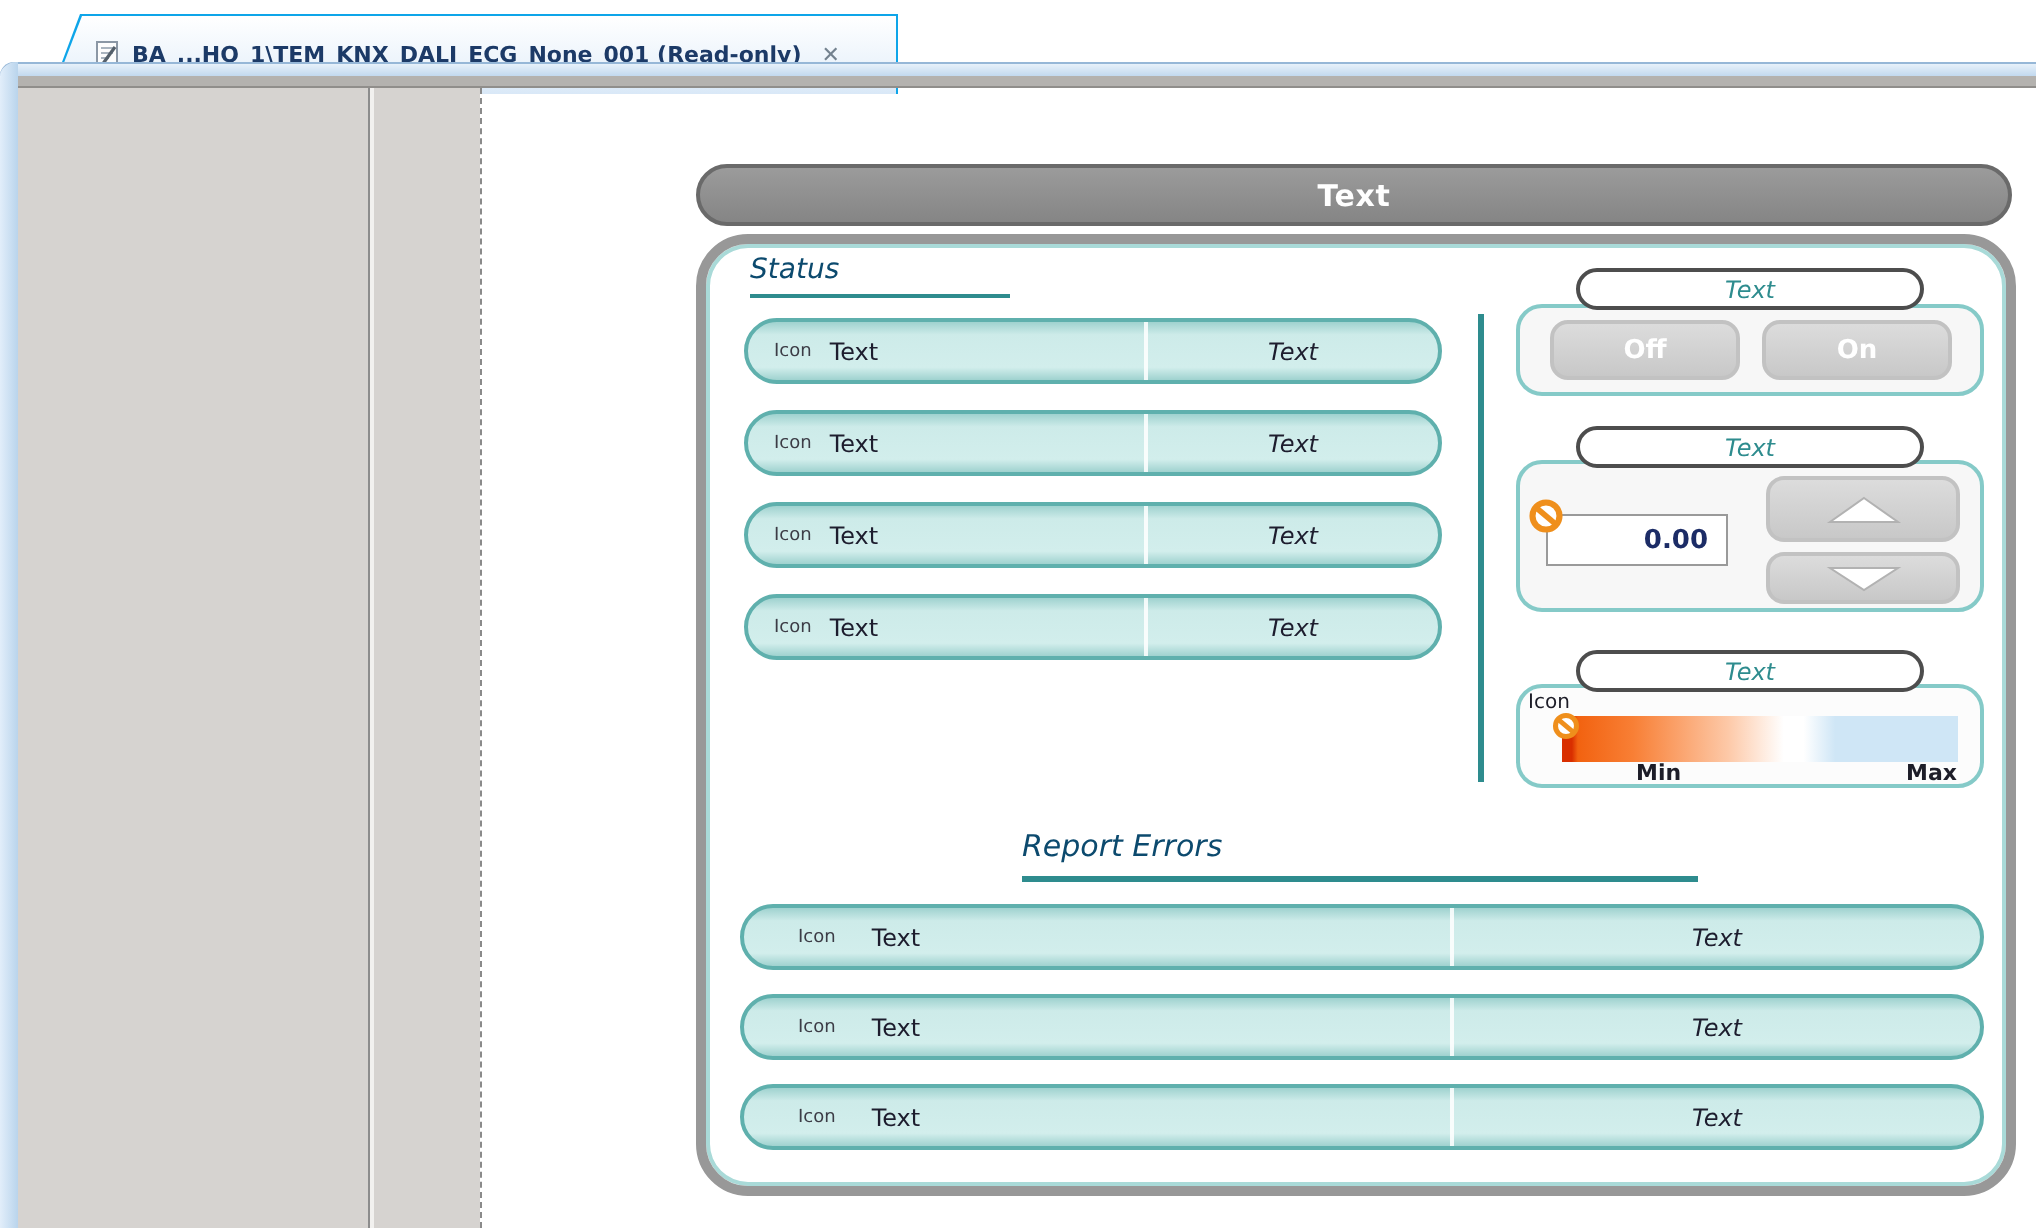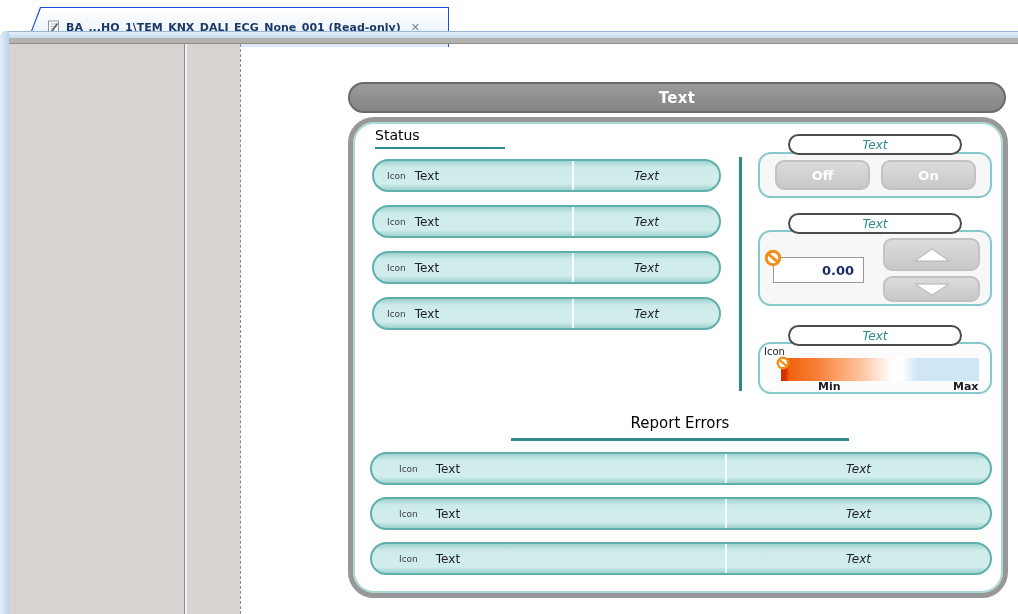--- a/index.html
+++ b/index.html
@@ -4,21 +4,21 @@
 <style>
   * { margin:0; padding:0; box-sizing:border-box; }
   html,body { background:#fff; }
   #screen {
     position:relative; width:1018px; height:614px; overflow:hidden;
     background:#fff; font-family:"DejaVu Sans","Liberation Sans",sans-serif;
   }
   
   .tab-outer {
     position:absolute; left:25px; top:7px; width:424px; height:40px;
-    background:#1d4ed8;
+    background:#0ea5e9;
     clip-path:polygon(15px 0, 100% 0, 100% 100%, 0 100%);
   }
   .tab-inner {
     position:absolute; left:1px; top:1px; right:1px; bottom:0;
     background:linear-gradient(180deg,#ffffff 0%,#eef5fc 55%,#d9e8f7 100%);
     clip-path:polygon(15px 0, 100% 0, 100% 100%, 0 100%);
     display:flex; align-items:center; padding-left:21px;
   }
   .tab-title { font-size:11px; font-weight:bold; color:#1c3a67; white-space:nowrap; margin-left:6px; }
   .tab-close { margin-left:10px; font-size:11px; font-weight:bold; color:#74828f; cursor:pointer; line-height:1; }
@@ -48,21 +48,21 @@
     background:linear-gradient(180deg,#9b9b9b,#858585);
     border:2px solid #6a6a6a; border-radius:16px;
     display:flex; align-items:center; justify-content:center;
     color:#fff; font-size:15px; font-weight:bold; letter-spacing:.3px;
   }
   .main-panel {
     position:absolute; left:348px; top:117px; width:660px; height:481px;
     background:#fff; border:5px solid #989898; border-radius:26px;
     box-shadow:inset 0 0 0 2px #a9dad8;
   }
-  .sec-label { position:absolute; color:#000000; font-size:14px; white-space:nowrap; }
+  .sec-label { position:absolute; color:#0c4a6e; font-size:14px; white-space:nowrap;font-style:italic; }
   .sec-underline { position:absolute; background:#2e8c8e; }
   
   .pill-row {
     position:absolute; height:33px; border:2px solid #5fb0ad; border-radius:17px;
     background:linear-gradient(180deg,#9fd2cf 0%,#cdebe9 22%,#d2eeec 78%,#9fd2cf 100%);
     display:flex; align-items:stretch; overflow:hidden;
   }
   .pill-left  { display:flex; align-items:center; }
   .pill-right { flex:1; display:flex; align-items:center; justify-content:center;
                 border-left:2px solid rgba(255,255,255,.85); }
@@ -219,21 +219,21 @@
   <span class="noentry" style="left:776px; top:355px;">
     <svg width="14" height="14" viewBox="0 0 20 20">
       <circle cx="10" cy="10" r="7.5" fill="#fff" stroke="#ef8f1c" stroke-width="3.6"></circle>
       <line x1="4.8" y1="5.6" x2="15.2" y2="14.4" stroke="#ef8f1c" stroke-width="3.4"></line>
     </svg>
   </span>
   <div class="range-bar"></div>
   <span class="range-txt" style="left:818px; top:380px;">Min</span>
   <span class="range-txt" style="left:953px; top:380px;">Max</span>
 
-  <div class="sec-label" style="left:511px; top:414px; width:338px; text-align:center; font-size:15px;">Report Errors</div>
+  <div class="sec-label" style="left:511px; top:414px; width:338px; text-align:left; font-size:15px;">Report Errors</div>
   <div class="sec-underline" style="left:511px; top:438px; width:338px; height:3px;"></div>
 
   <div class="pill-row" style="left:370px; top:452px; width:622px;">
     <div class="pill-left" style="width:353px;">
       <span class="lbl-icon" style="margin-left:27px;">Icon</span>
       <span class="lbl-text" style="margin-left:18px;">Text</span>
     </div>
     <div class="pill-right">
         <span class="lbl-val">Text</span>
       </div>

